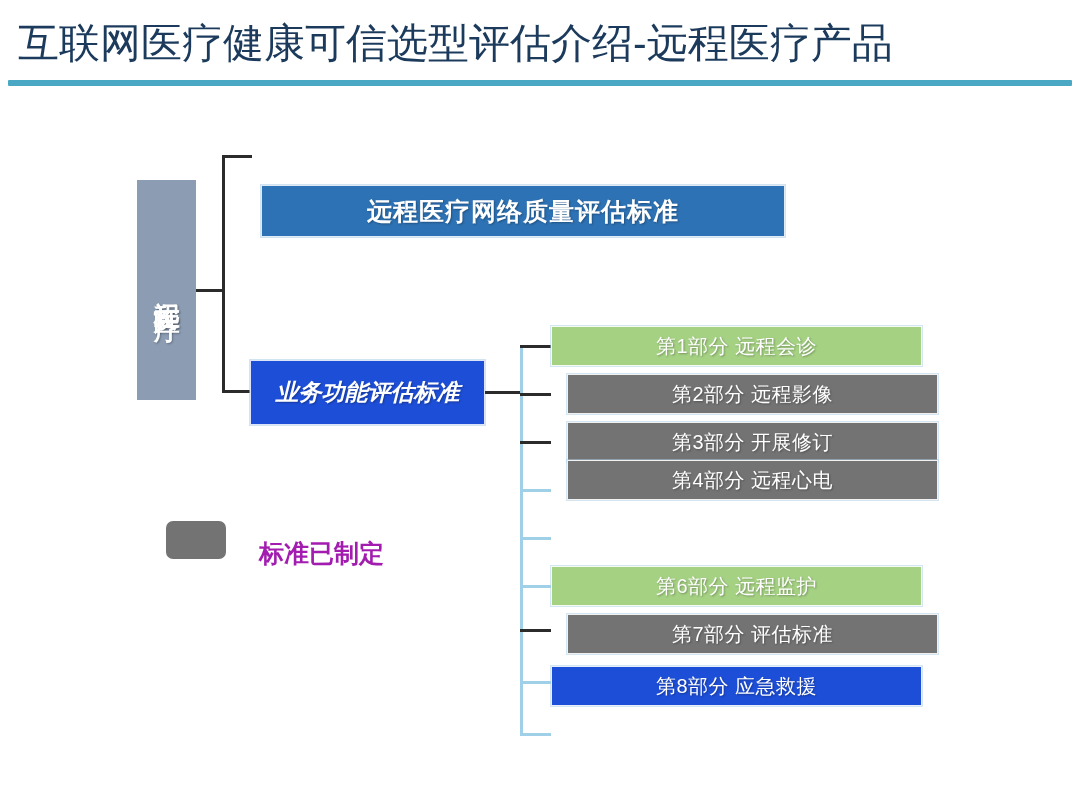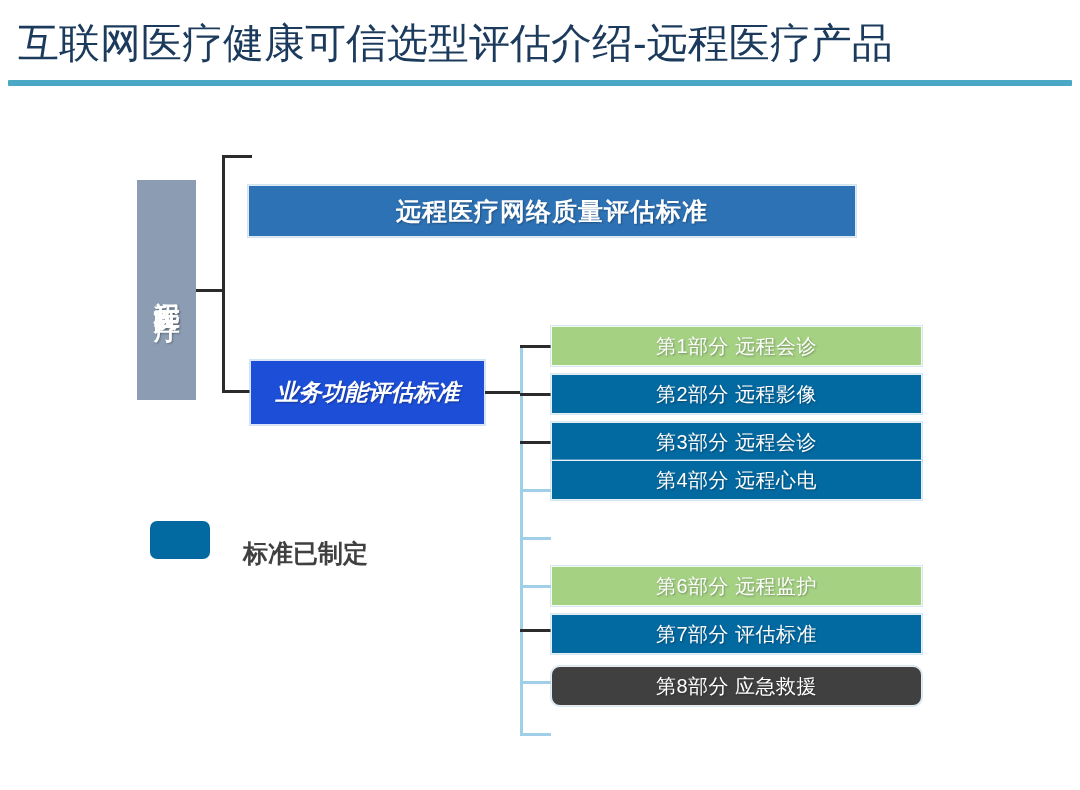--- a/index.html
+++ b/index.html
@@ -81,23 +81,23 @@
     display: flex;
     align-items: center;
     justify-content: center;
     color: #ffffff;
     font-weight: bold;
     text-shadow: 1px 1px 2px rgba(0,0,0,.3);
     border: 1px solid rgba(255,255,255,.85);
     box-shadow: 0 0 0 1px rgba(170,205,230,.55);
   }
   .box-network {
-    left: 248px;
+    left: 261px;
     top: 93px;
-    width: 608px;
+    width: 524px;
     height: 52px;
     background: #2d72b5;
     font-size: 25px;
     letter-spacing: 1px;
   }
   .box-business {
     left: 250px;
     top: 268px;
     width: 235px;
     height: 65px;
@@ -120,44 +120,44 @@
     align-items: center;
     justify-content: center;
     color: #ffffff;
     font-size: 20px;
     font-weight: normal;
     letter-spacing: .5px;
     text-shadow: 1px 1px 2px rgba(0,0,0,.3);
     border: 1px solid rgba(255,255,255,.9);
     box-shadow: 0 0 0 1px rgba(170,205,230,.5);
   }
-  .c-blue  { background: #0369a1; }
+  .c-blue  { background: #737373; margin-left: 16px; }
   .c-green { background: #a5d183; }
-  .c-navy  { background: #404040; border-radius: 9px; }
+  .c-navy  { background: #1d4ed8; }
 
   
   .ln { position: absolute; }
   .ln-dark  { background: #2b2b2b; }
   .ln-light { background: #9fd0e8; }
 
   
   .legend-item {
     position: absolute;
     display: flex;
     align-items: center;
   }
   .legend-swatch {
     width: 60px;
     height: 38px;
     border-radius: 7px;
     flex: none;
   }
   .legend-label {
     margin-left: 33px;
-    color: #404040;
+    color: #a21caf;
     font-size: 25px;
     font-weight: bold;
     white-space: nowrap;
     margin-top: 28px;
   }
 </style>
 </head>
 <body>
 
 <div class="slide-title">互联网医疗健康可信选型评估介绍-远程医疗产品</div>
@@ -203,21 +203,21 @@
   <div class="ln ln-light" style="left:520px; top:589px; width:31px; height:3px;"></div>
   <div class="ln ln-light" style="left:520px; top:641px; width:31px; height:3px;"></div>
 
   <div class="part c-green" style="top:234px">
     <span>第1部分 远程会诊</span>
   </div>
   <div class="part c-blue" style="top:282px">
     <span>第2部分 远程影像</span>
   </div>
   <div class="part c-blue" style="top:330px">
-    <span>第3部分 远程会诊</span>
+    <span>第3部分 开展修订</span>
   </div>
   <div class="part c-blue" style="top:368px">
     <span>第4部分 远程心电</span>
   </div>
   <div class="part c-green" style="top:474px">
     <span>第6部分 远程监护</span>
   </div>
   <div class="part c-blue" style="top:522px">
     <span>第7部分 评估标准</span>
   </div>

